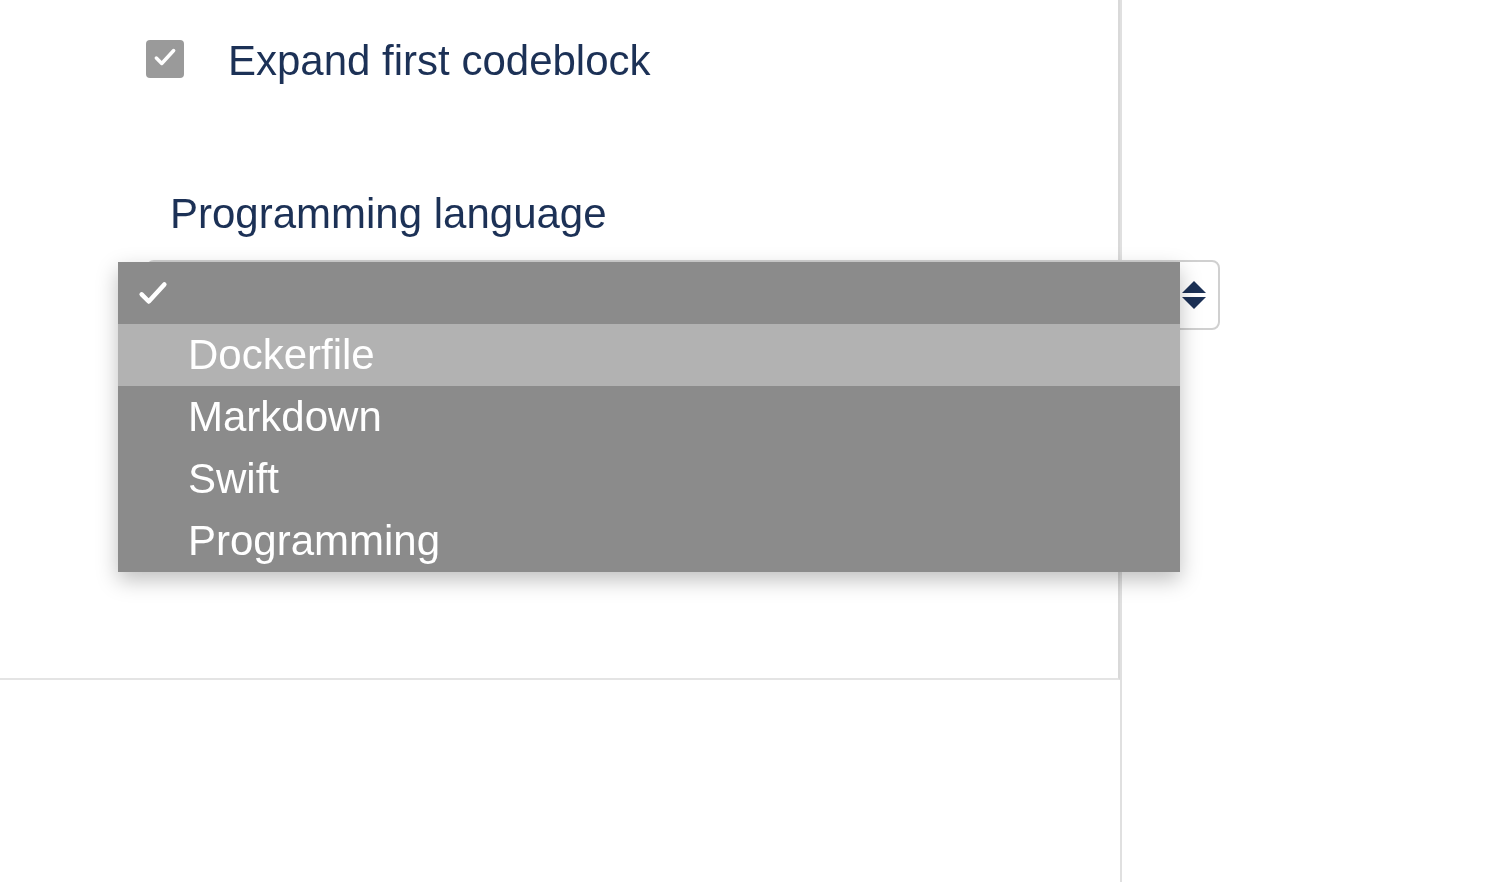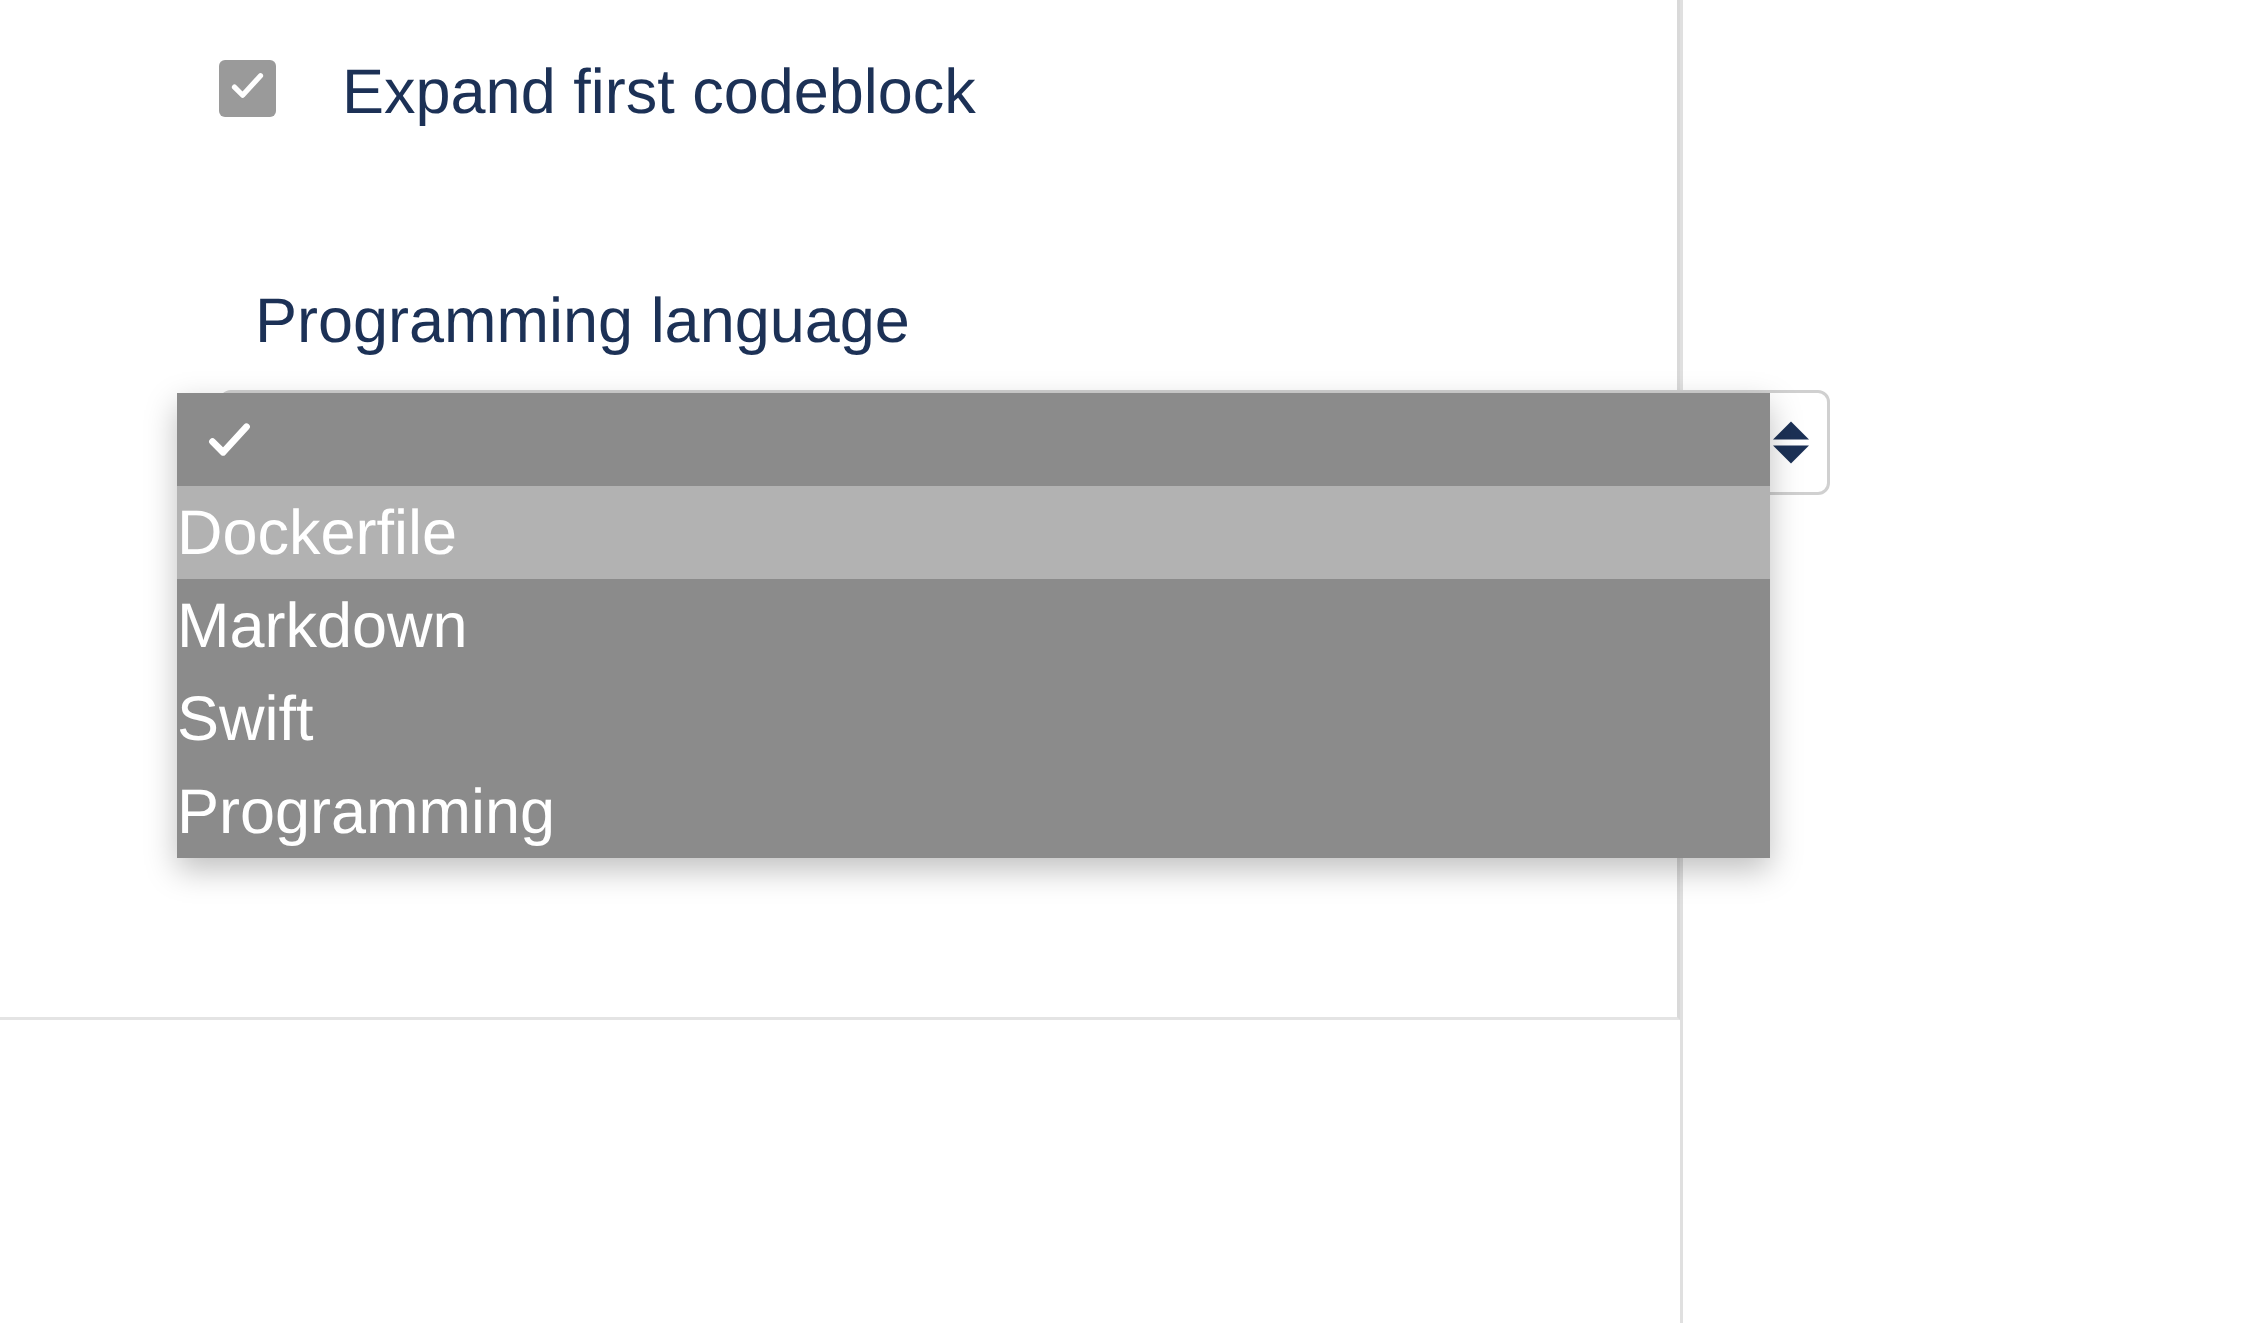--- a/index.html
+++ b/index.html
@@ -104,20 +104,21 @@
       top: 262px;
       width: 1062px;
       background: #8b8b8b;
       box-shadow: 0 8px 20px rgba(0,0,0,0.25);
       z-index: 10;
     }
     .dropdown-option {
       height: 62px;
       display: flex;
       align-items: center;
+      padding-left: 70px;
       font-size: 42px;
       color: #ffffff;
       font-weight: 400;
       cursor: pointer;
       position: relative;
     }
     .dropdown-option.selected {
       background: #8b8b8b;
     }
     .dropdown-option.highlighted {

